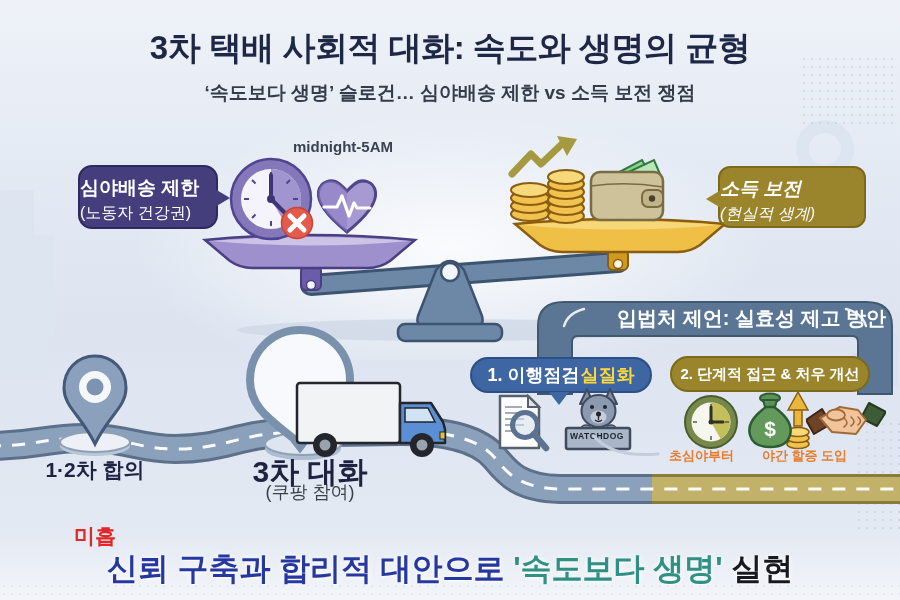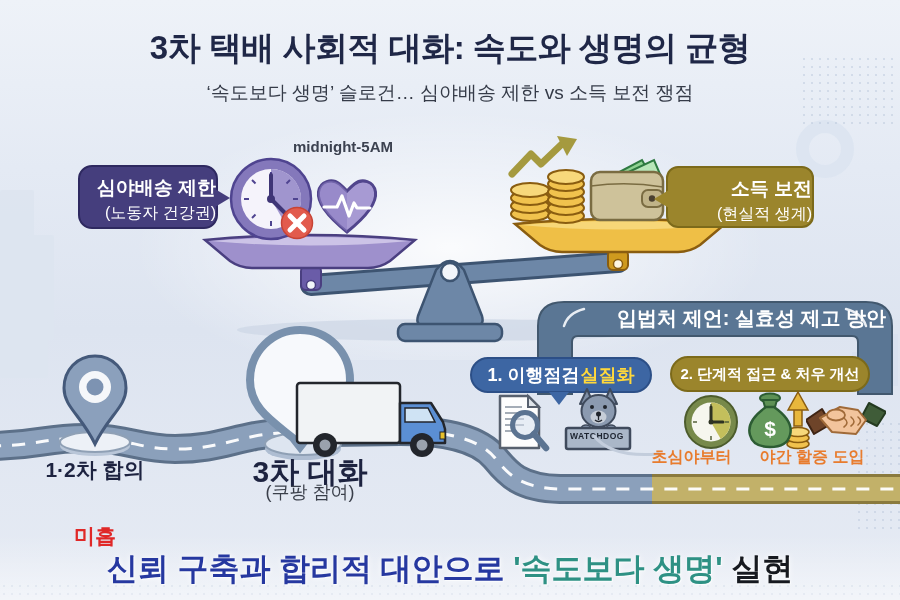--- a/index.html
+++ b/index.html
@@ -13,44 +13,44 @@
   .halo2{ left:0; top:535px; width:900px; height:65px;
     background:linear-gradient(180deg, rgba(255,255,255,0), rgba(255,255,255,.5));}
   .dots{ background-image:radial-gradient(#b6c4d9 1.2px, transparent 1.4px); background-size:8px 8px; opacity:.45;}
   .bldg{ background:#dde4f0; opacity:.9; border-radius:2px;}
   .donut{ left:796px; top:120px; width:58px; height:58px; border-radius:50%; border:13px solid #dce4f1; opacity:.9;}
   .bars{ left:842px; top:330px; width:56px; height:56px; display:flex; align-items:flex-end; gap:3px; opacity:.9;}
   .bars div{ width:7px; background:#d9e1ef; }
   
   .title{ left:0; top:26px; width:900px; text-align:center; font-size:33px; font-weight:800;
     color:#1f2747; letter-spacing:-0.5px;}
-  .subtitle{ left:0; top:80px; width:900px; text-align:center; font-size:19px; font-weight:400; color:#353b48;}
-  
-  .bubble{ border-radius:14px; color:#fff; text-align:right; padding-top:8px;}
+  .subtitle{ left:0; top:80px; width:900px; text-align:center; font-size:19px; font-weight:700; color:#353b48;}
+  
+  .bubble{ border-radius:14px; color:#fff; text-align:left; padding-top:8px;}
   .bubble .b1{ font-size:19px; font-weight:800; display:block;}
   .bubble .b2{ font-size:16px; font-weight:500; display:block; margin-top:2px;}
   .bubble-left{ left:78px; top:165px; width:140px; height:64px; background:#453e7d; border:2px solid #2e2960;}
   .bubble-left .tail{ position:absolute; right:-14px; top:22px; width:0; height:0;
     border-top:9px solid transparent; border-bottom:9px solid transparent; border-left:15px solid #453e7d;}
-  .bubble-right{ left:666px; top:166px; width:148px; height:62px; background:#9b852c; border:2px solid #7c6a1a; border-radius:12px;}
+  .bubble-right{ left:718px; top:166px; width:148px; height:62px; background:#9b852c; border:2px solid #7c6a1a; border-radius:12px;font-style:italic;}
   .bubble-right .tail{ position:absolute; left:-14px; top:22px; width:0; height:0;
     border-top:9px solid transparent; border-bottom:9px solid transparent; border-right:15px solid #9b852c;}
   .midnight{ left:268px; top:138px; width:150px; text-align:center; font-size:15px; font-weight:600; color:#3c4250;}
   
   .arch-title{ left:544px; top:305px; width:342px; text-align:right; font-size:20px; font-weight:800; color:#fff;}
   .pill{ border-radius:19px; color:#fff; text-align:center; font-weight:800; display:flex; align-items:center; justify-content:center;}
   .pill1{ left:470px; top:357px; width:182px; height:36px; background:#3d66a3; border:2px solid #2c4f87; font-size:18px; gap:1px;}
   .pill1 .hl{ color:#ffd83b; }
   .pill1tail{ left:549px; top:392px; width:0; height:0; border-left:10px solid transparent;
     border-right:10px solid transparent; border-top:13px solid #3d66a3;}
   .pill2{ left:670px; top:356px; width:200px; height:36px; background:#9b852c; border:2px solid #7c6a1a; font-size:15px;}
   .wd-label{ left:564px; top:431px; width:66px; text-align:center; font-size:8.5px; font-weight:800;
     letter-spacing:.5px; color:#1d2430;}
   .note{ left:640px; top:447px; width:236px; display:flex; justify-content:center; gap:28px;
-    color:#e87c2e; font-weight:800; font-size:16px;}
+    color:#e87c2e; font-weight:800; font-size:13px;}
   
   .m-label{ text-align:center; font-weight:800; color:#1d2340;}
   .m1-title{ left:25px; top:456px; width:140px; font-size:21px;}
   .m1-status{ left:25px; top:483px; width:140px; text-align:center; font-size:21px; font-weight:800; color:#e02828;margin-top:39px;}
   .m2-title{ left:240px; top:452px; width:140px; font-size:30px;}
   .m2-sub{ left:240px; top:480px; width:140px; text-align:center; font-size:18px; font-weight:500; color:#3a3f4a;}
   
   .footer{ left:0; top:548px; width:900px; text-align:center; font-size:31px; font-weight:800;
     text-shadow:0 0 6px rgba(255,255,255,.95), 1px 1px 0 rgba(255,255,255,.7);}
   .footer .lead{ color:#2638a0;margin-top:27px;} .footer .hl{ color:#2e9184;} .footer .tail{ color:#16191f;}

